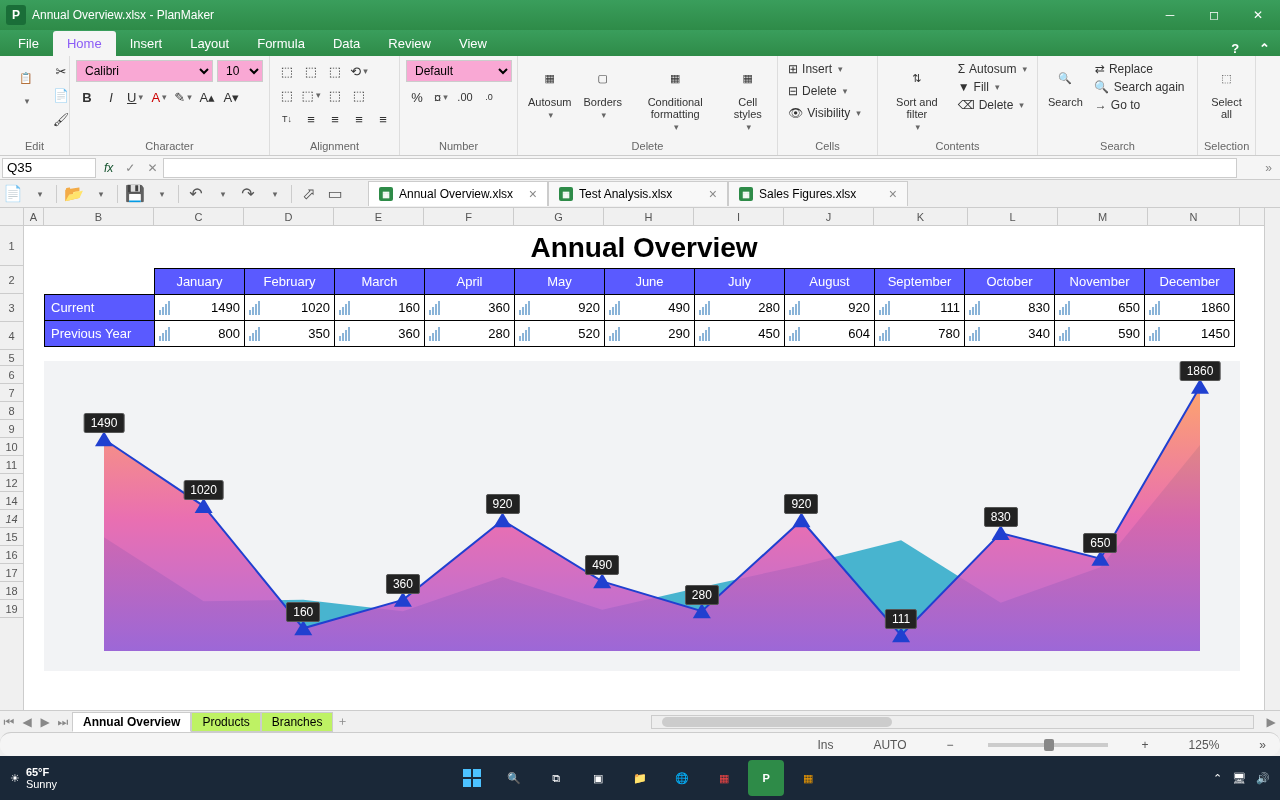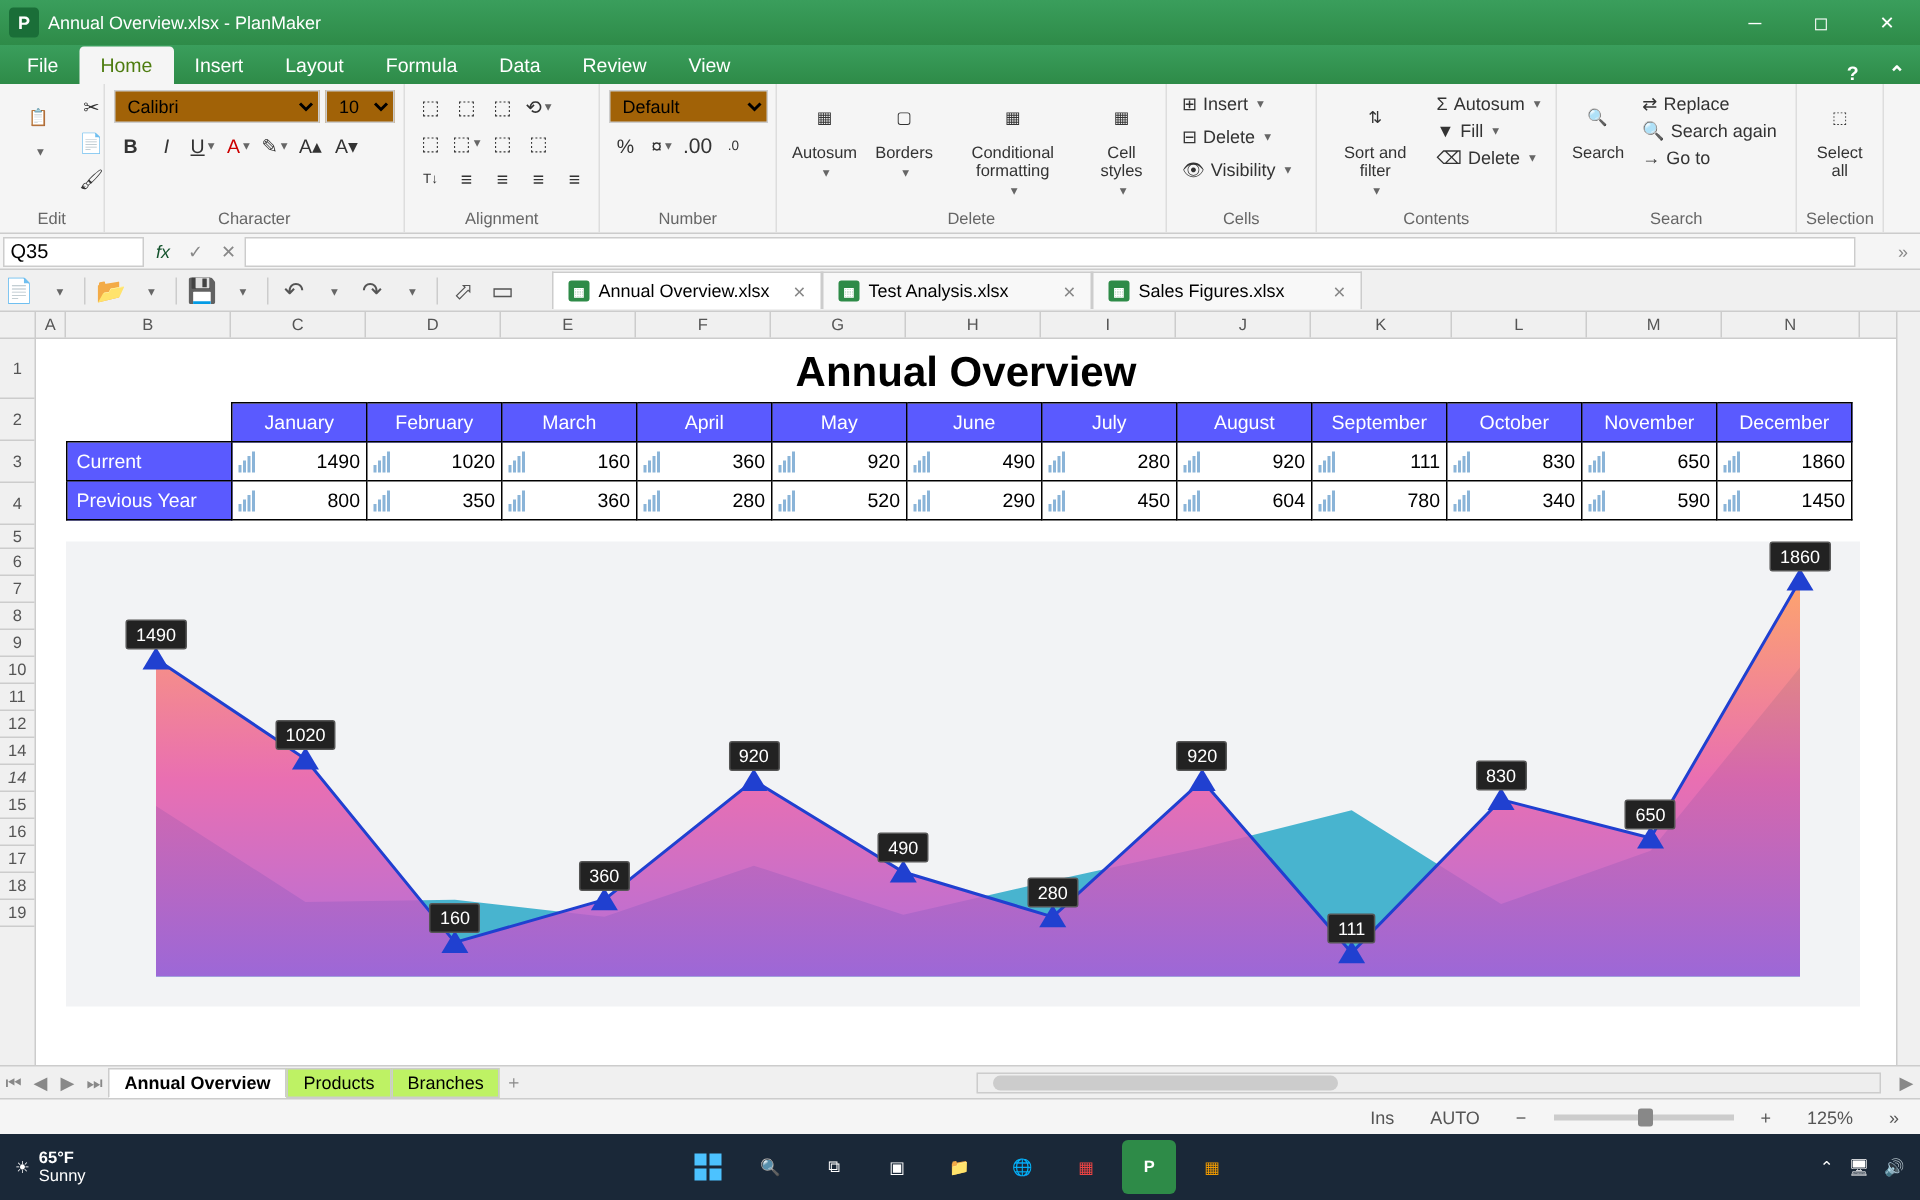--- a/index.html
+++ b/index.html
@@ -7,35 +7,35 @@
 
 
 .titlebar { background: #2e8b57; background: linear-gradient(#3a9e5c,#2e8b48); height: 30px; display: flex; align-items: center; color: white; font-size: 12px; }
 .titlebar .app-icon { width: 20px; height: 20px; background: #1a6e38; border-radius: 3px; margin: 0 6px; display: flex; align-items: center; justify-content: center; font-weight: bold; font-size: 12px; }
 .titlebar .title { flex: 1; }
 .titlebar .winbtn { width: 44px; height: 30px; display: flex; align-items: center; justify-content: center; cursor: pointer; }
 
 
 .menutabs { background: linear-gradient(#3a9e5c,#2e8b48); height: 26px; display: flex; align-items: flex-end; padding-left: 4px; color: white; font-size: 13px; }
 .menutabs .mtab { padding: 5px 14px; cursor: pointer; }
-.menutabs .mtab.active { background: #f5f5f5; color: #4d7c0f; border-radius: 3px 3px 0 0; }
+.menutabs .mtab.active { background: #f5f5f5; color: #8b5cf6; border-radius: 3px 3px 0 0; }
 .menutabs .spacer { flex: 1; }
 .menutabs .help { padding: 0 10px; color: white; font-weight: bold; cursor: pointer; }
 
 
 .ribbon { background: #f5f5f5; border-bottom: 1px solid #ccc; height: 100px; display: flex; font-size: 11px; color: #333; }
 .rgroup { border-right: 1px solid #ddd; padding: 4px 6px 0; display: flex; flex-direction: column; justify-content: space-between; }
 .rgroup .glabel { text-align: center; color: #666; font-size: 11px; padding: 2px 0 3px; }
 .rgroup .gbody { flex: 1; display: flex; align-items: flex-start; gap: 4px; }
 .rbtn { display: flex; flex-direction: column; align-items: center; gap: 2px; padding: 2px 4px; cursor: pointer; border-radius: 2px; }
 .rbtn .ricon { width: 28px; height: 28px; display: flex; align-items: center; justify-content: center; }
 .rbtn.big .ricon { width: 32px; height: 32px; }
 .smallrow { display: flex; gap: 2px; }
 .smallbtn { width: 22px; height: 22px; display: flex; align-items: center; justify-content: center; cursor: pointer; border-radius: 2px; font-size: 13px; }
-select, .combo { font-size: 12px; height: 22px; border: 1px solid #ccc; background: #a16207; padding: 0 4px; }
+select, .combo { font-size: 12px; height: 22px; border: 1px solid #ccc; background: #f9a8d4; padding: 0 4px; }
 .vitem { display: flex; align-items: center; gap: 4px; padding: 2px 4px; cursor: pointer; font-size: 12px; white-space: nowrap; }
 .dd { font-size: 9px; color: #666; margin-left: 2px; }
 
 
 .formulabar { height: 24px; background: #f5f5f5; border-bottom: 1px solid #ccc; display: flex; align-items: center; font-size: 12px; }
 .cellref { width: 94px; border: 1px solid #ccc; height: 20px; margin: 0 2px; padding: 0 4px; background: white; }
 .fx { padding: 0 6px; font-style: italic; color: #14532d; }
 .fbtn { padding: 0 6px; color: #888; cursor: pointer; }
 .finput { flex: 1; border: 1px solid #ccc; height: 20px; margin-right: 20px; background: white; padding: 0 4px; }
 
@@ -77,21 +77,21 @@
 
 
 .sheettabs { height: 22px; background: #f0f0f0; border-top: 1px solid #ccc; display: flex; align-items: center; font-size: 12px; }
 .navbtn { width: 18px; text-align: center; color: #888; cursor: pointer; }
 .stab { padding: 2px 10px; border: 1px solid #ccc; background: #bef264; cursor: pointer; }
 .stab.active { background: white; font-weight: bold; border-bottom-color: white; }
 .hscroll { flex: 1; margin: 0 8px; height: 14px; background: #eee; border: 1px solid #ccc; position: relative; margin-left: 300px; }
 .hscroll .thumb { position: absolute; left: 10px; width: 230px; top: 1px; bottom: 1px; background: #ccc; border-radius: 6px; }
 
 
-.statusbar { height: 24px; background: #f5f5f5; border-top: 1px solid #ccc; display: flex; align-items: center; font-size: 12px; color: #555; justify-content: flex-end; gap: 12px; padding: 0 8px; }
+.statusbar { height: 24px; background: #f5f5f5; border-top: 1px solid #ccc; display: flex; align-items: center; font-size: 12px; color: #555; justify-content: flex-end; gap: 28px; padding: 0 8px; border-radius: 11px; }
 .statusbar .sitem { padding: 0 6px; }
 .zoomslider { width: 120px; height: 4px; background: #ccc; position: relative; }
 .zoomslider .zthumb { position: absolute; left: 56px; top: -4px; width: 10px; height: 12px; background: #888; border-radius: 2px; }
 
 
 .taskbar { height: 44px; background: #1a2838; display: flex; align-items: center; color: white; font-size: 11px; }
 .weather { display: flex; align-items: center; gap: 6px; padding: 0 10px; }
 .tcenter { flex: 1; display: flex; justify-content: center; gap: 6px; }
 .tbtn { width: 36px; height: 36px; display: flex; align-items: center; justify-content: center; border-radius: 4px; cursor: pointer; }
 .tright { display: flex; align-items: center; gap: 10px; padding-right: 10px; }
@@ -187,21 +187,21 @@
     </div>
     <div class="glabel">Alignment</div>
   </div>
 
   <div class="rgroup" style="width:118px">
     <div class="gbody" style="flex-direction:column;gap:4px;width:100%">
       <select class="combo" style="width:106px"><option>Default</option></select>
       <div class="smallrow">
         <div class="smallbtn">%</div>
         <div class="smallbtn">¤<span class="dd">▾</span></div>
-        <div class="smallbtn" style="font-size:14px">.00</div>
+        <div class="smallbtn" style="font-size:11px">.00</div>
         <div class="smallbtn" style="font-size:9px">.0</div>
       </div>
     </div>
     <div class="glabel">Number</div>
   </div>
 
   <div class="rgroup" style="width:260px">
     <div class="gbody">
       <div class="rbtn big">
           <div class="ricon">▦</div>

